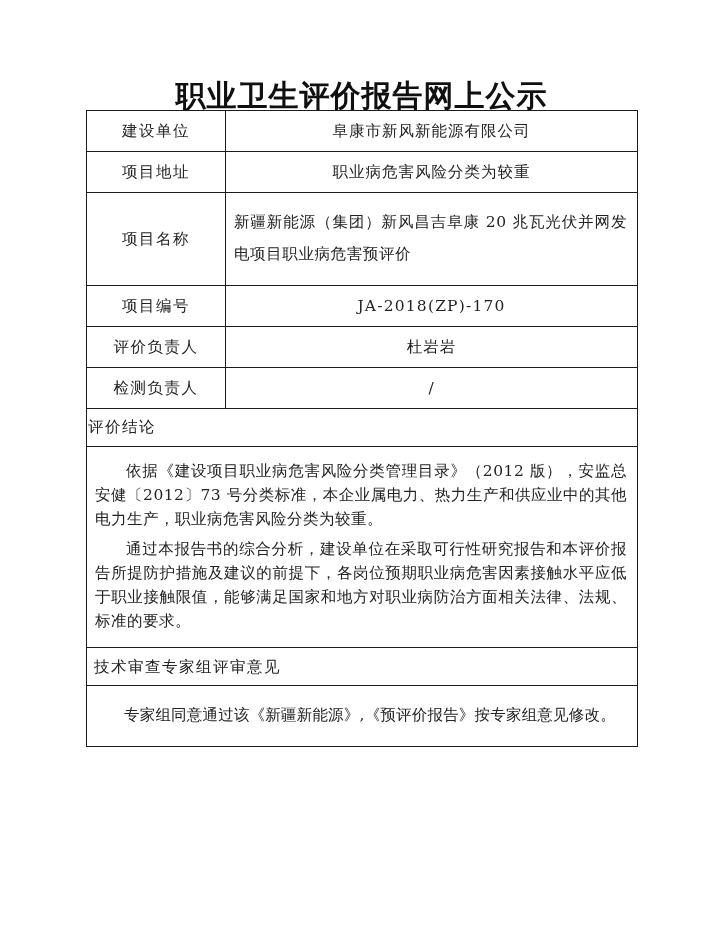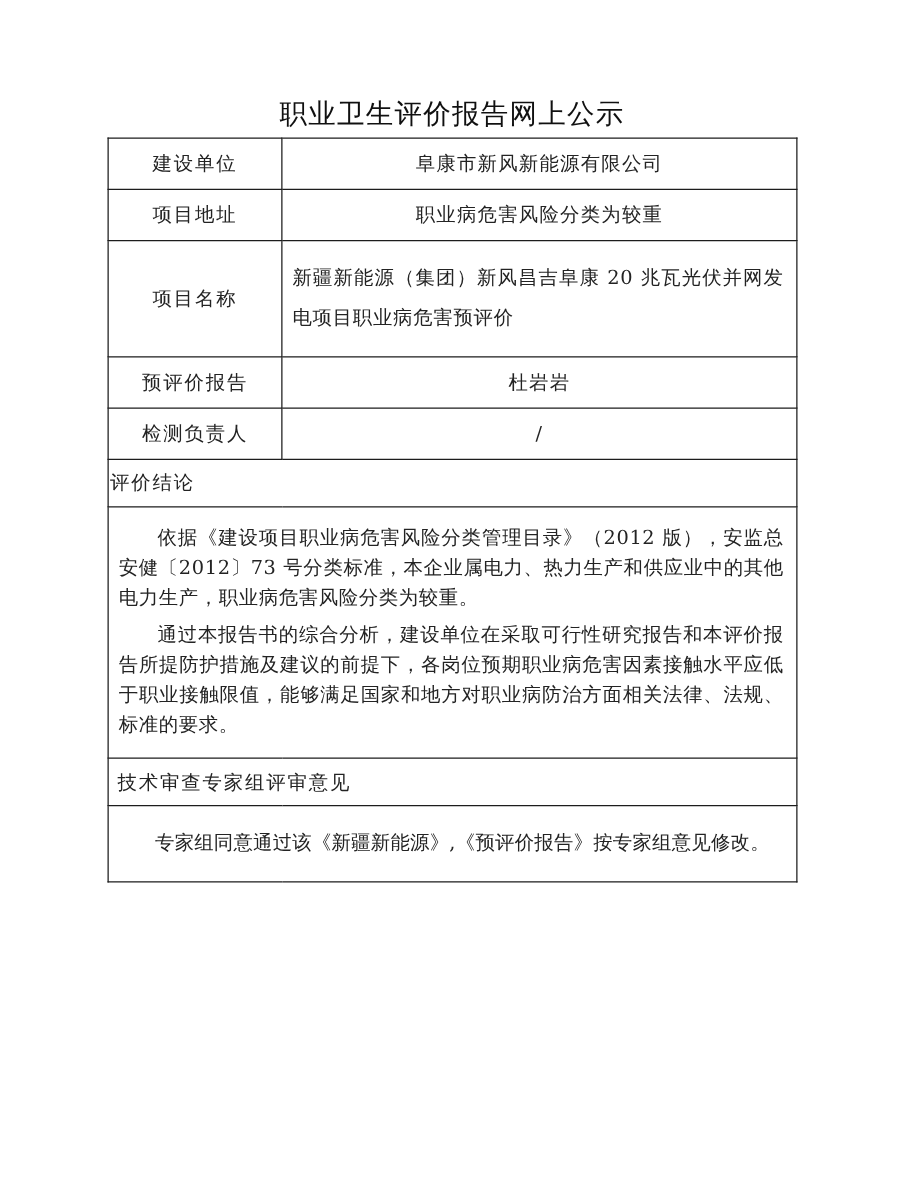--- a/index.html
+++ b/index.html
@@ -20,22 +20,22 @@
     height: 946px;
     position: relative;
     background: #fff;
   }
   .doc-title {
     position: absolute;
     top: 76px;
     left: 0;
     width: 723px;
     text-align: center;
-    font-size: 22px;
-    font-weight: normal;
+    font-size: 30px;
+    font-weight: bold;
     letter-spacing: 1px;
     font-family: "DejaVu Serif", "Liberation Serif", serif;
     color: #101010;
   }
   .main-table {
     position: absolute;
     left: 86px;
     top: 110px;
     width: 552px;
     border-collapse: collapse;
@@ -126,21 +126,25 @@
       </tr>
       <tr>
         <td class="lbl-cell">项目地址</td>
         <td class="val-cell">职业病危害风险分类为较重</td>
       </tr>
       <tr>
         <td class="lbl-cell">项目名称</td>
         <td class="val-cell wrap-left">新疆新能源（集团）新风昌吉阜康 20 兆瓦光伏并网发电项目职业病危害预评价</td>
       </tr>
       <tr>
-        <td class="lbl-cell">预评价报告</td>
+        <td class="lbl-cell">项目编号</td>
+        <td class="val-cell mono-id">JA-2018(ZP)-170</td>
+      </tr>
+      <tr>
+        <td class="lbl-cell">评价负责人</td>
         <td class="val-cell">杜岩岩</td>
       </tr>
       <tr>
         <td class="lbl-cell">检测负责人</td>
         <td class="val-cell">/</td>
       </tr>
       <tr>
         <td class="section-head" colspan="2">评价结论</td>
       </tr>
       <tr>

